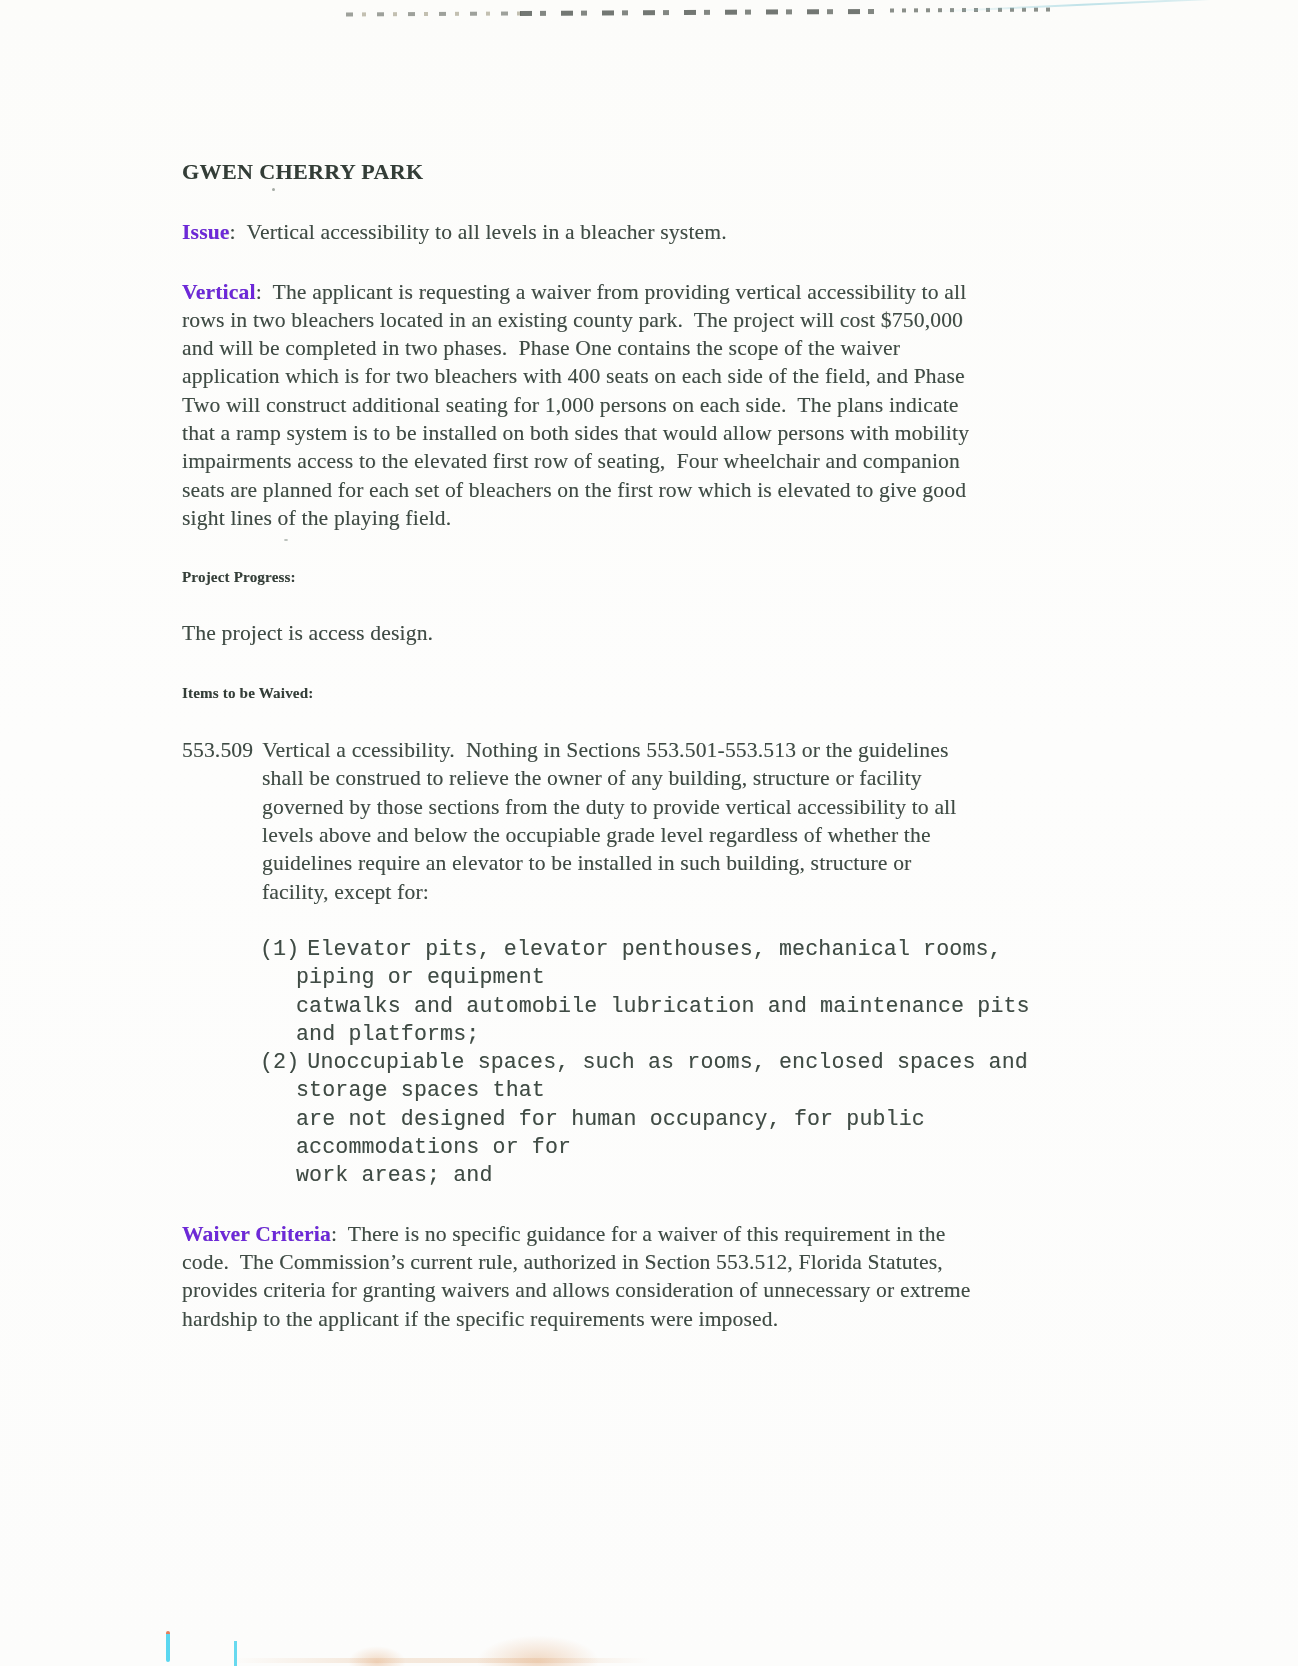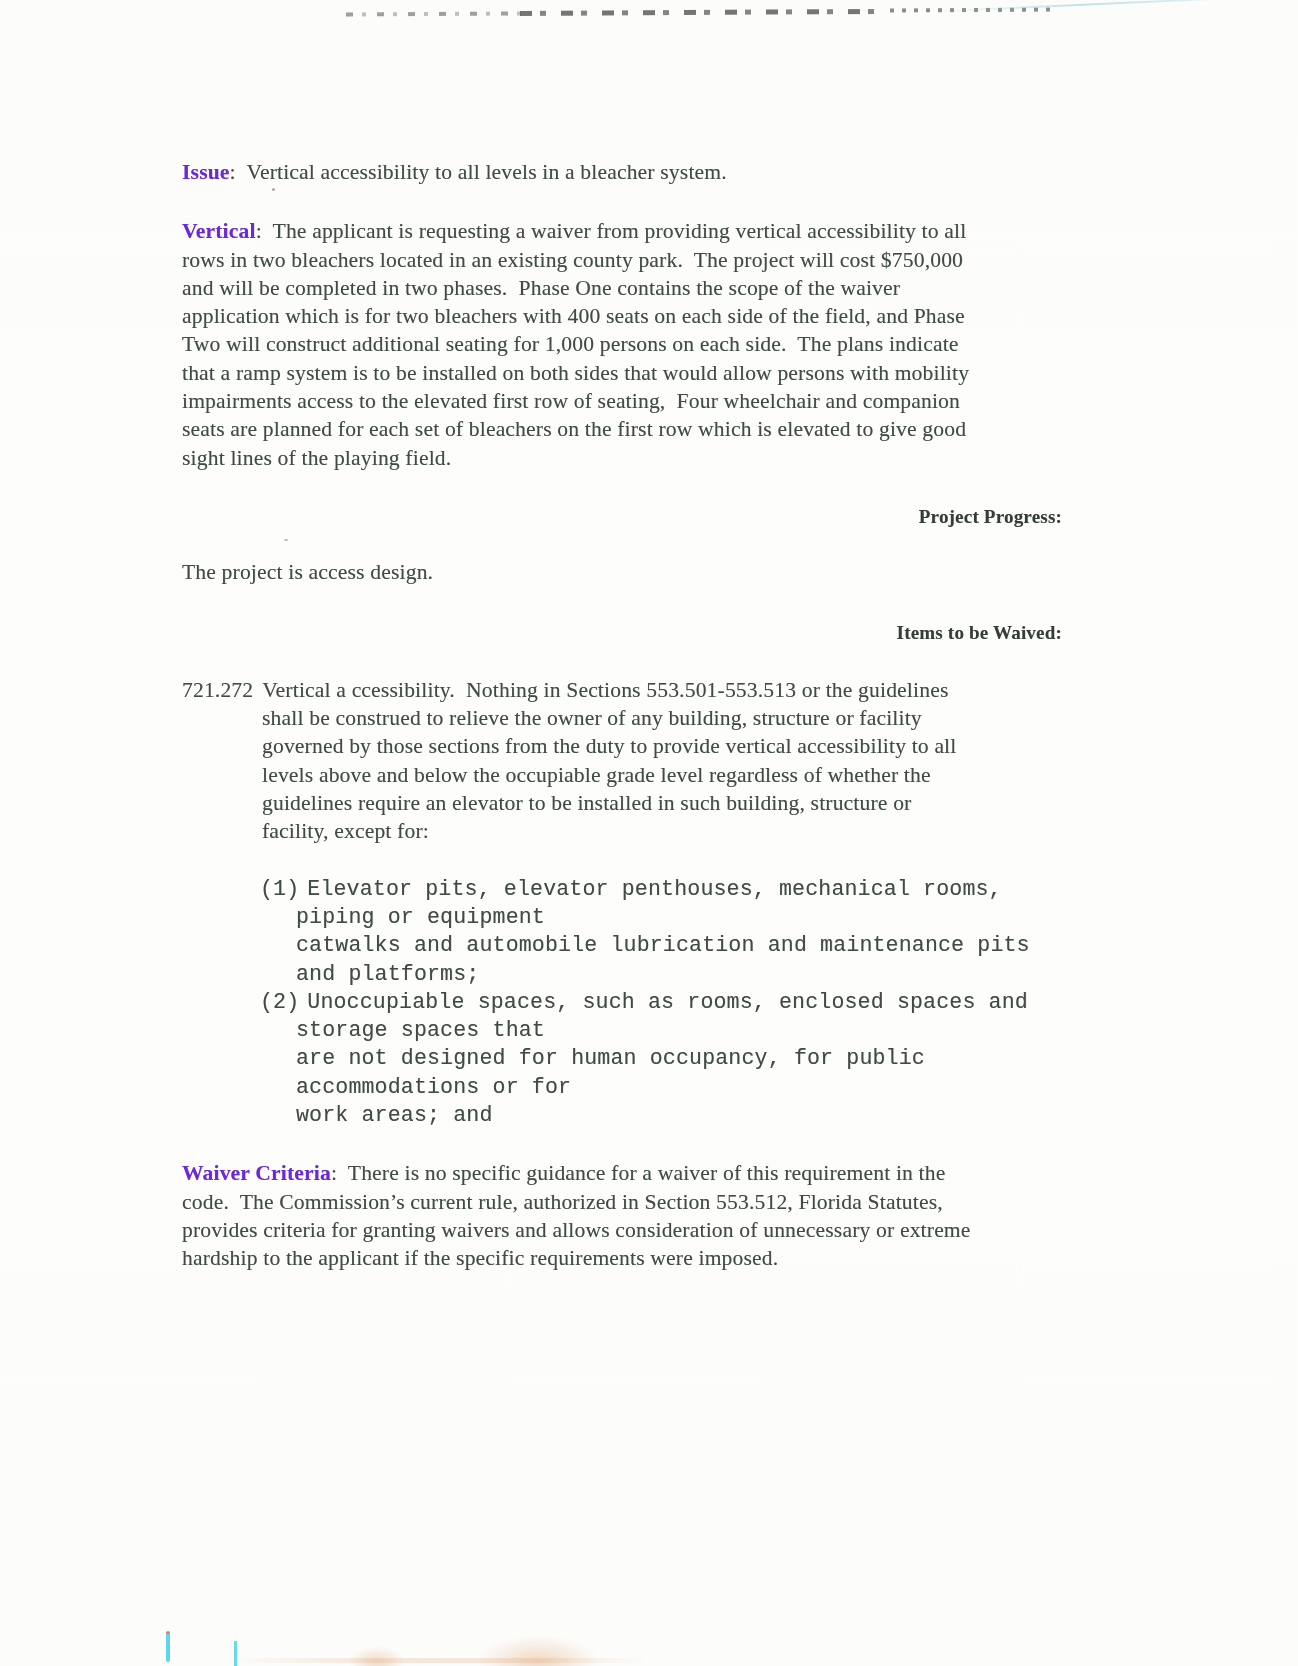--- a/index.html
+++ b/index.html
@@ -14,22 +14,22 @@
     color:#3f4b44;
     font-size:21.5px;line-height:28.3px;
     letter-spacing:0.2px;
     text-shadow:0.3px 0.3px 0.4px rgba(60,75,68,0.35);
   }
   .title{
     font-size:22px;font-weight:700;color:#333d37;
     margin:0 0 32px 0;letter-spacing:0.4px;line-height:28.3px;
   }
   .heading{
-    font-size:19px;font-weight:700;color:#343e38;
-    margin:0;line-height:28.3px;text-align:right;
+    font-size:15px;font-weight:700;color:#343e38;
+    margin:0;line-height:28.3px;
   }
   .para{margin:0;}
   .lbl{font-weight:700;color:#6d28d9;}
   .body-text{white-space:pre-wrap;}
   .mb-27{margin-bottom:27px;}
   .mb-29{margin-bottom:29px;}
   .mb-30{margin-bottom:30px;}
   .mb-31{margin-bottom:31px;}
   .mb-32{margin-bottom:32px;}
   .statute{padding-left:80px;text-indent:-80px;}
@@ -63,41 +63,42 @@
 
 <div class="artifact dash-1"></div>
 <div class="artifact dash-2"></div>
 <div class="artifact dash-3"></div>
 <div class="artifact diag-line"></div>
 <div class="artifact dot-1"></div>
 <div class="artifact dot-2"></div>
 
 <main class="content">
 
+  <h1 class="title">GWEN CHERRY PARK</h1>
 
   <p class="para mb-31"><span class="lbl">Issue</span><span class="body-text">:  Vertical accessibility to all levels in a bleacher system.</span></p>
 
   <p class="para mb-31"><span class="lbl">Vertical</span><span class="body-text">:  The applicant is requesting a waiver from providing vertical accessibility to all
 rows in two bleachers located in an existing county park.  The project will cost $750,000
 and will be completed in two phases.  Phase One contains the scope of the waiver
 application which is for two bleachers with 400 seats on each side of the field, and Phase
 Two will construct additional seating for 1,000 persons on each side.  The plans indicate
 that a ramp system is to be installed on both sides that would allow persons with mobility
 impairments access to the elevated first row of seating,  Four wheelchair and companion
 seats are planned for each set of bleachers on the first row which is elevated to give good
 sight lines of the playing field.</span></p>
 
   <h2 class="heading mb-27">Project Progress:</h2>
 
   <p class="para mb-32">The project is access design.</p>
 
   <h2 class="heading mb-29">Items to be Waived:</h2>
 
 
-  <p class="para statute mb-29"><span class="statute-number">721.272</span><span class="body-text">Vertical a ccessibility.  Nothing in Sections 553.501-553.513 or the guidelines
+  <p class="para statute mb-29"><span class="statute-number">553.509</span><span class="body-text">Vertical a ccessibility.  Nothing in Sections 553.501-553.513 or the guidelines
 shall be construed to relieve the owner of any building, structure or facility
 governed by those sections from the duty to provide vertical accessibility to all
 levels above and below the occupiable grade level regardless of whether the
 guidelines require an elevator to be installed in such building, structure or
 facility, except for:</span></p>
 
   <div class="mb-30">
     <p class="exception"><span class="marker">(1)</span><span class="body-text">Elevator pits, elevator penthouses, mechanical rooms, piping or equipment
 catwalks and automobile lubrication and maintenance pits and platforms;</span></p>
     <p class="exception"><span class="marker">(2)</span><span class="body-text">Unoccupiable spaces, such as rooms, enclosed spaces and storage spaces that

